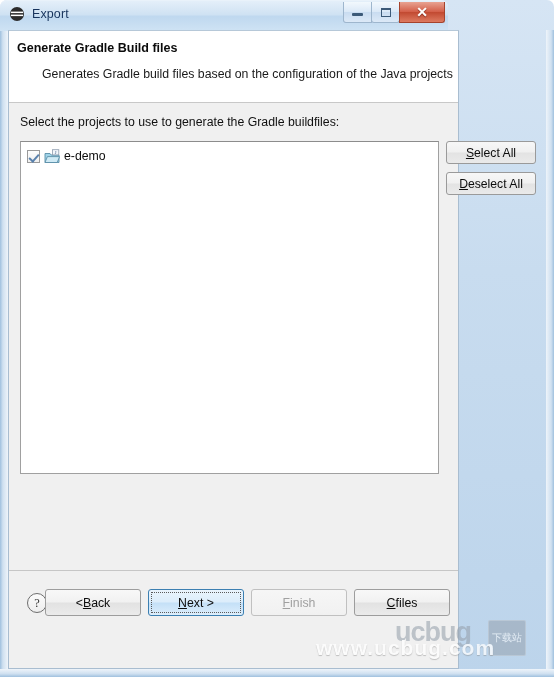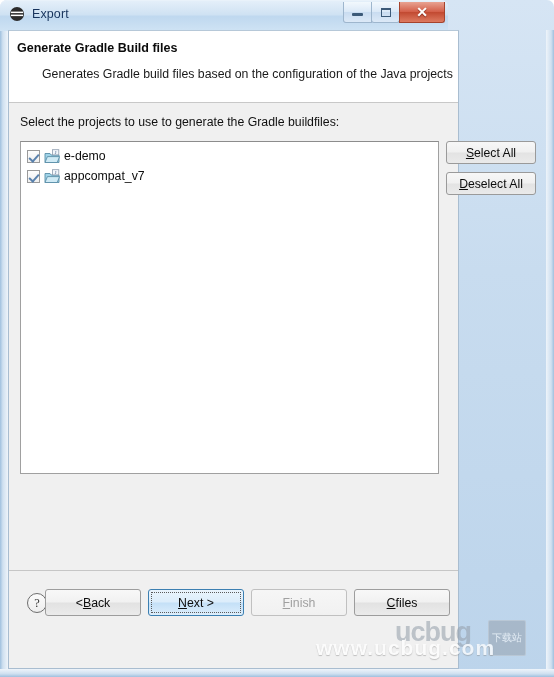--- a/index.html
+++ b/index.html
@@ -415,32 +415,20 @@
             <svg width="16" height="15" viewBox="0 0 16 15">
               <path d="M1 4.5 L6 4.5 L7.2 6 L15 6 L15 13.5 L1 13.5 Z" fill="#9fd3e8" stroke="#5a8fa8" stroke-width="0.9"></path>
               <path d="M1 13.5 L3.4 7.6 L15.6 7.6 L13.2 13.5 Z" fill="#cfeaf5" stroke="#5a8fa8" stroke-width="0.9"></path>
               <rect x="8.4" y="0.7" width="6.4" height="5.2" fill="#f3f7fb" stroke="#8d9bad" stroke-width="0.8"></rect>
               <text x="11.6" y="5.0" font-family="Liberation Serif, serif" font-size="4.6" fill="#2e4b7a" text-anchor="middle">J</text>
             </svg>
           </span>
           <span class="item-label">e-demo</span>
         </div>
 
-        <div class="list-item">
-          <span class="cb checked"></span>
-          <span class="proj-icon">
-            <svg width="16" height="15" viewBox="0 0 16 15">
-              <path d="M1 4.5 L6 4.5 L7.2 6 L15 6 L15 13.5 L1 13.5 Z" fill="#9fd3e8" stroke="#5a8fa8" stroke-width="0.9"></path>
-              <path d="M1 13.5 L3.4 7.6 L15.6 7.6 L13.2 13.5 Z" fill="#cfeaf5" stroke="#5a8fa8" stroke-width="0.9"></path>
-              <rect x="8.4" y="0.7" width="6.4" height="5.2" fill="#f3f7fb" stroke="#8d9bad" stroke-width="0.8"></rect>
-              <text x="11.6" y="5.0" font-family="Liberation Serif, serif" font-size="4.6" fill="#2e4b7a" text-anchor="middle">J</text>
-            </svg>
-          </span>
-          <span class="item-label">appcompat_v7</span>
-        </div>
       </div>
 
       <div class="side-buttons">
         <div class="btn">
             <u>S</u>
             <span>elect All</span>
           </div>
         <div class="btn">
             <u>D</u>
             <span>eselect All</span>

